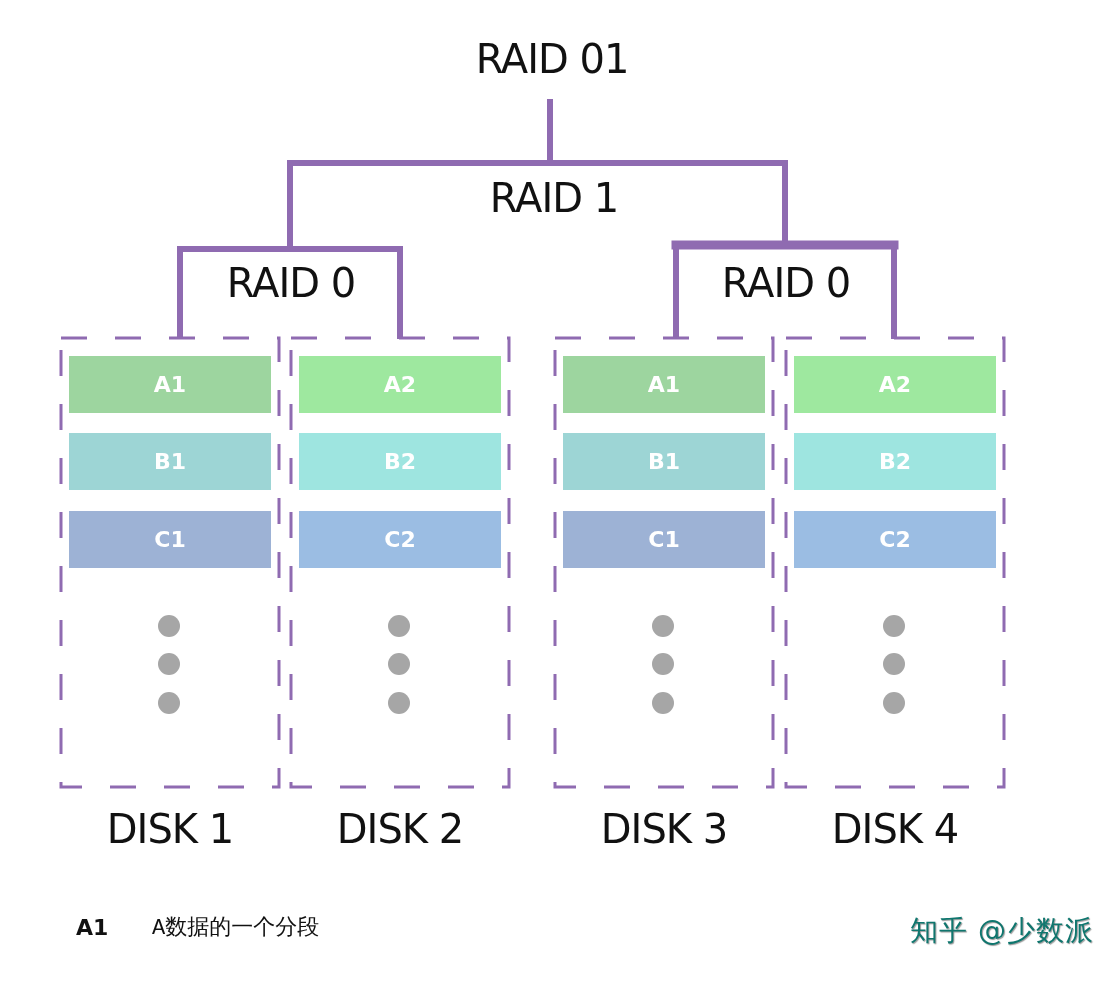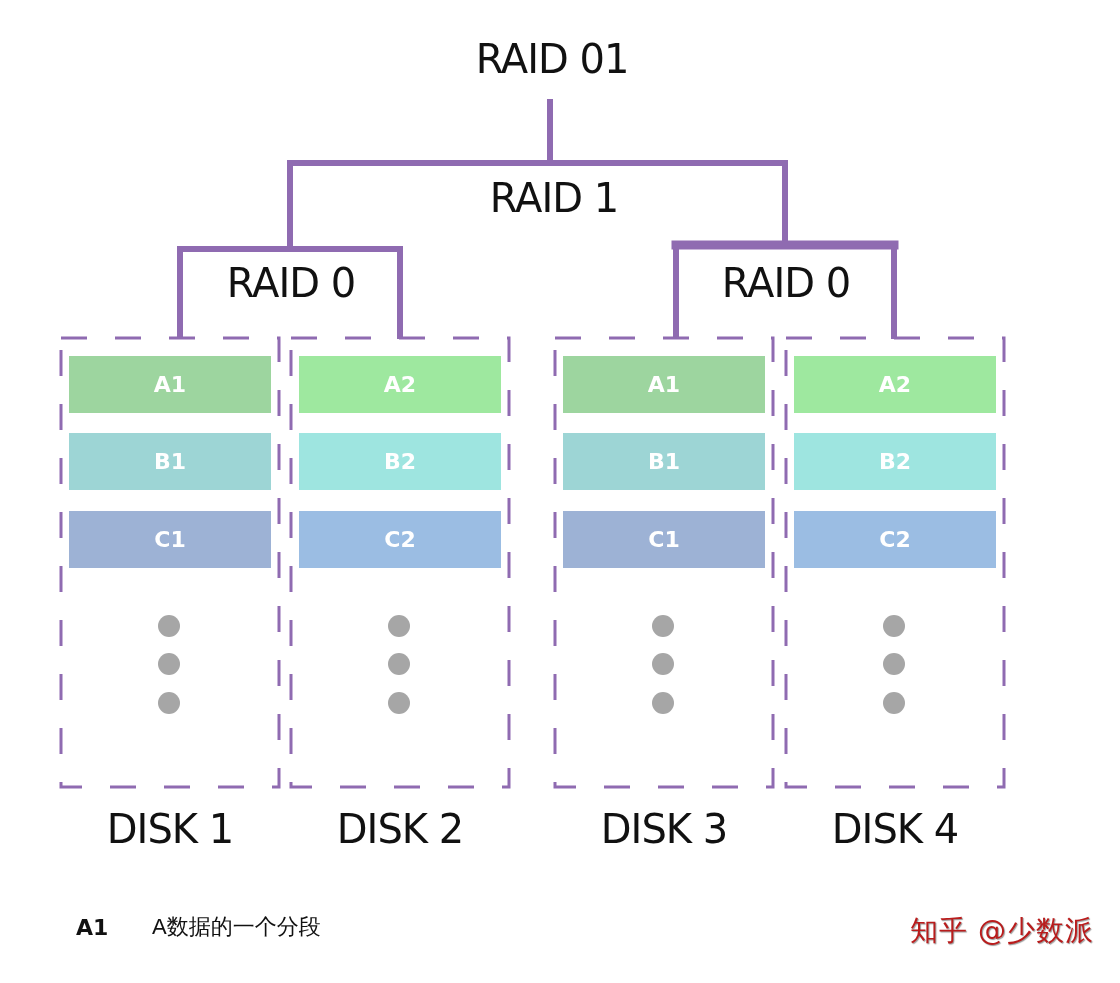--- a/index.html
+++ b/index.html
@@ -69,29 +69,29 @@
       align-items: center;
       font-size: 22px;
       color: #111111;
     }
     .legend-key {
       font-family: "DejaVu Sans", sans-serif;
       font-weight: bold;
       width: 76px;
     }
     .legend-desc {
-      font-family: Liberation Sans, sans-serif;
+      font-family: Liberation Mono, monospace;
     }
     .watermark {
       position: absolute;
       right: 26px;
       top: 912px;
       font-family: "DejaVu Sans", sans-serif;
       font-size: 28px;
-      color: #b91c1c;
+      color: #0f766e;
       text-shadow: 1px 1px 1px #9a9a9a, -1px -1px 0 #ffffff;
       letter-spacing: 1px;
     }
   </style>
 </head>
 <body>
 
 <svg id="diagram" xmlns="http://www.w3.org/2000/svg" width="1120" height="983" viewBox="0 0 1120 983">
 
   <text class="raid-label" x="552" y="73">RAID 01</text>

